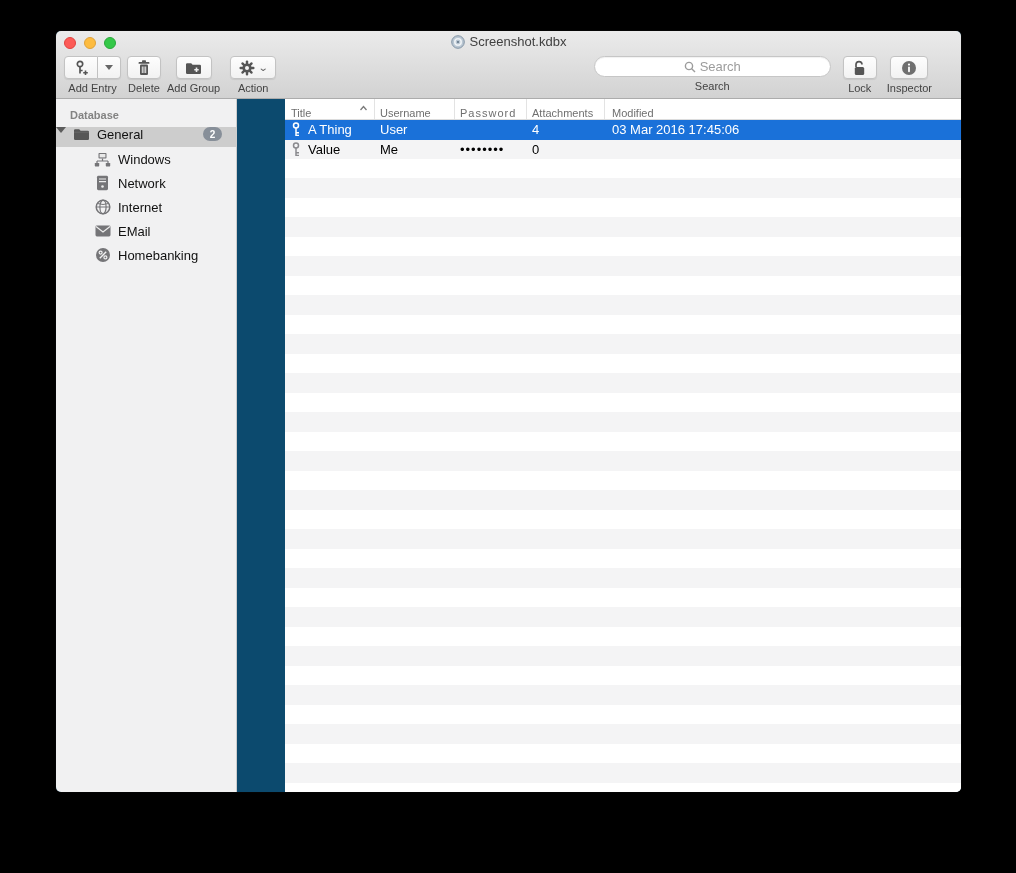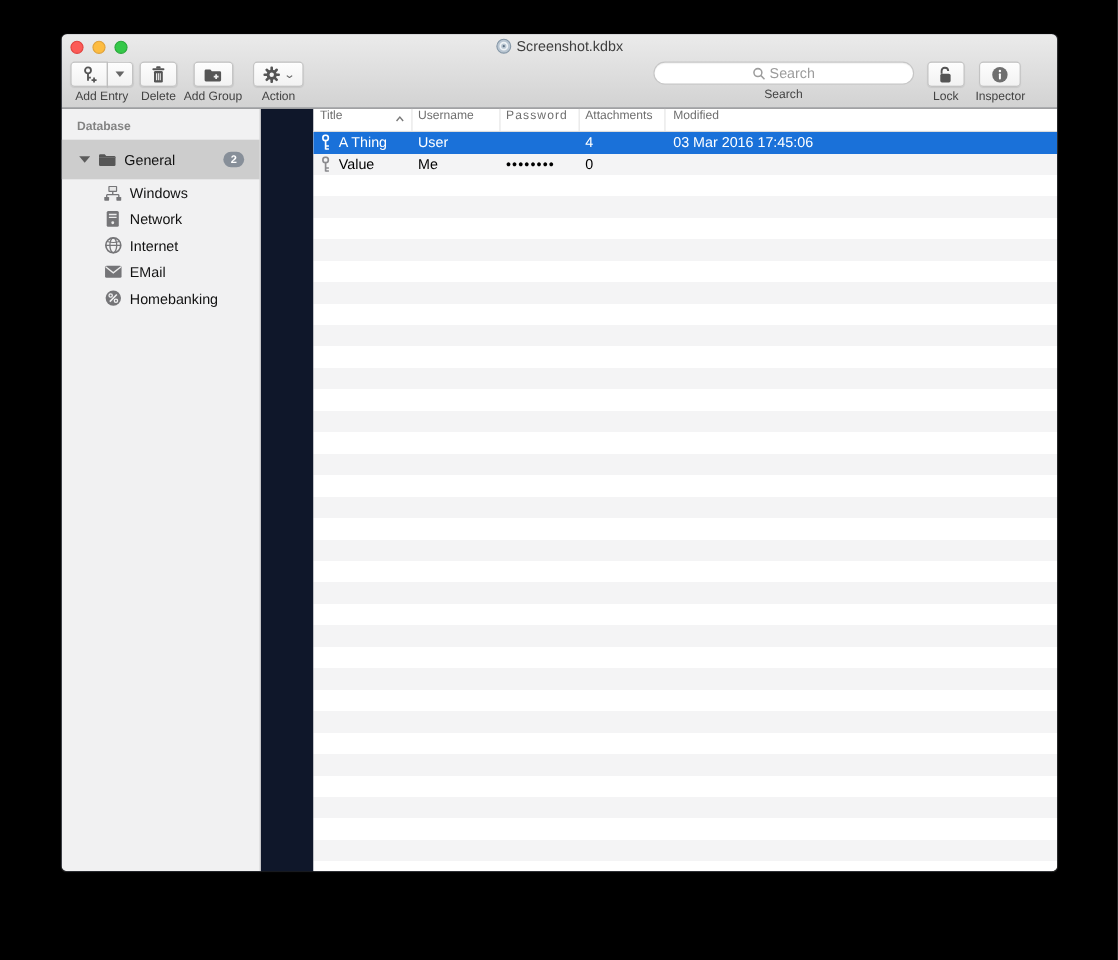--- a/index.html
+++ b/index.html
@@ -1,20 +1,20 @@
 <!DOCTYPE html>
 <html><head>
 <meta charset="utf-8">
 <style>
   * { margin:0; padding:0; box-sizing:border-box; }
   html,body { width:1016px; height:873px; background:#000; font-family:"Liberation Sans", sans-serif; overflow:hidden; }
 
   .window {
     position:absolute; left:56px; top:31px; width:905px; height:761px;
-    border-radius:5px; overflow:hidden; background:#0f172a;
+    border-radius:5px; overflow:hidden; background:#0c4a6e;
     box-shadow:0 22px 60px rgba(0,0,0,.65), 0 0 1px rgba(255,255,255,.25);
   }
 
   
   .chrome {
     height:68px; background:linear-gradient(to bottom,#ebebeb,#d2d2d2);
     border-bottom:1px solid #acacac; position:relative;
   }
   .titlebar { height:22px; position:relative; }
   .traffic { position:absolute; left:8px; top:6px; display:flex; gap:8px; }
@@ -53,38 +53,38 @@
   .search-ph { font-size:13px; color:#9c9c9c; }
 
   
   .content { display:flex; height:693px;gap:48px; }
 
   .sidebar {
     width:181px; background:#f1f1f2; border-right:1px solid #cdcdcd; padding-top:8px; flex:none;
   }
   .sb-header { font-size:11px; font-weight:bold; color:#838383; padding:2px 0 6px 14px; }
   .group-row {
-    height:36px; display:flex; align-items:center; background:#cdcdcd; padding-left:16px;
+    height:20px; display:flex; background:#cdcdcd; padding-left:0;
   }
   .disclosure { width:0; height:0; border-left:5px solid transparent; border-right:5px solid transparent; border-top:6px solid #5c5c5c; margin-right:7px; }
   .group-label { font-size:13px; color:#111; margin-left:7px; flex:1; }
   .badge {
     min-width:19px; height:14px; border-radius:8px; background:#878f99; color:#fff;
     font-size:10px; font-weight:bold; display:flex; align-items:center; justify-content:center;
     margin-right:14px; padding:0 4px;
   }
   .child-row { height:24px; display:flex; align-items:center; padding-left:38px; }
   .child-icon { width:17px; height:17px; display:flex; align-items:center; justify-content:center; color:#757578; margin-right:7px; }
   .child-label { font-size:13px; color:#111; }
 
   
   .main { flex:1; display:flex; flex-direction:column; background:#fff; }
   .thead { height:21px; display:flex; background:#fff; border-bottom:1px solid #dcdcdc; }
   .hcell {
-    font-size:11px; color:#6f6f6f; display:flex; align-items:flex-start;
+    font-size:11px; color:#6f6f6f; display:flex; align-items:flex-end;
     padding-left:6px; border-right:1px solid #e3e3e3; position:relative;
   }
   .hcell:last-child { border-right:none; flex:1; }
   .sort-caret { position:absolute; right:7px; top:6px; width:7px; height:7px; }
   .sort-caret svg { display:block; }
 
   .rows {
     flex:1; position:relative;
     background:repeating-linear-gradient(to bottom,#ffffff 0px,#ffffff 19.5px,#f4f4f5 19.5px,#f4f4f5 39px);
   }

